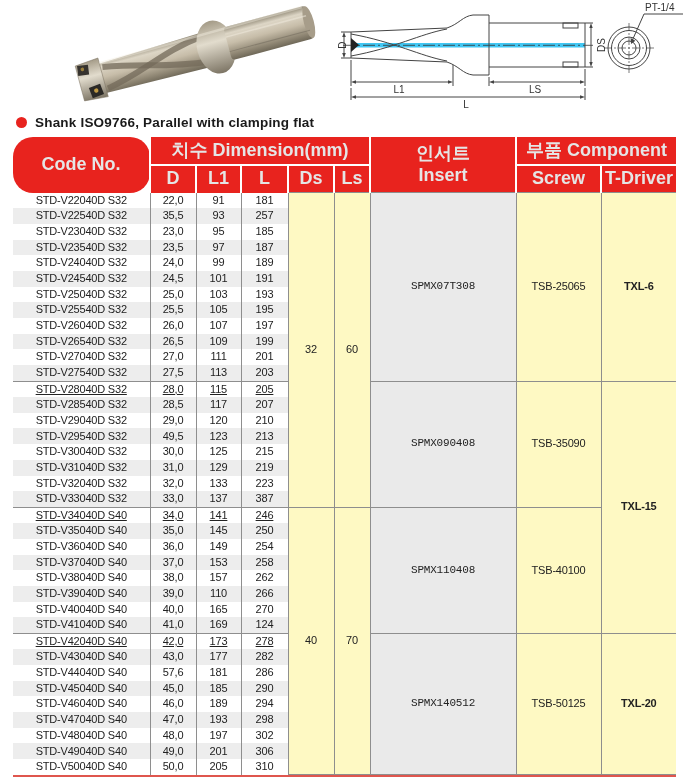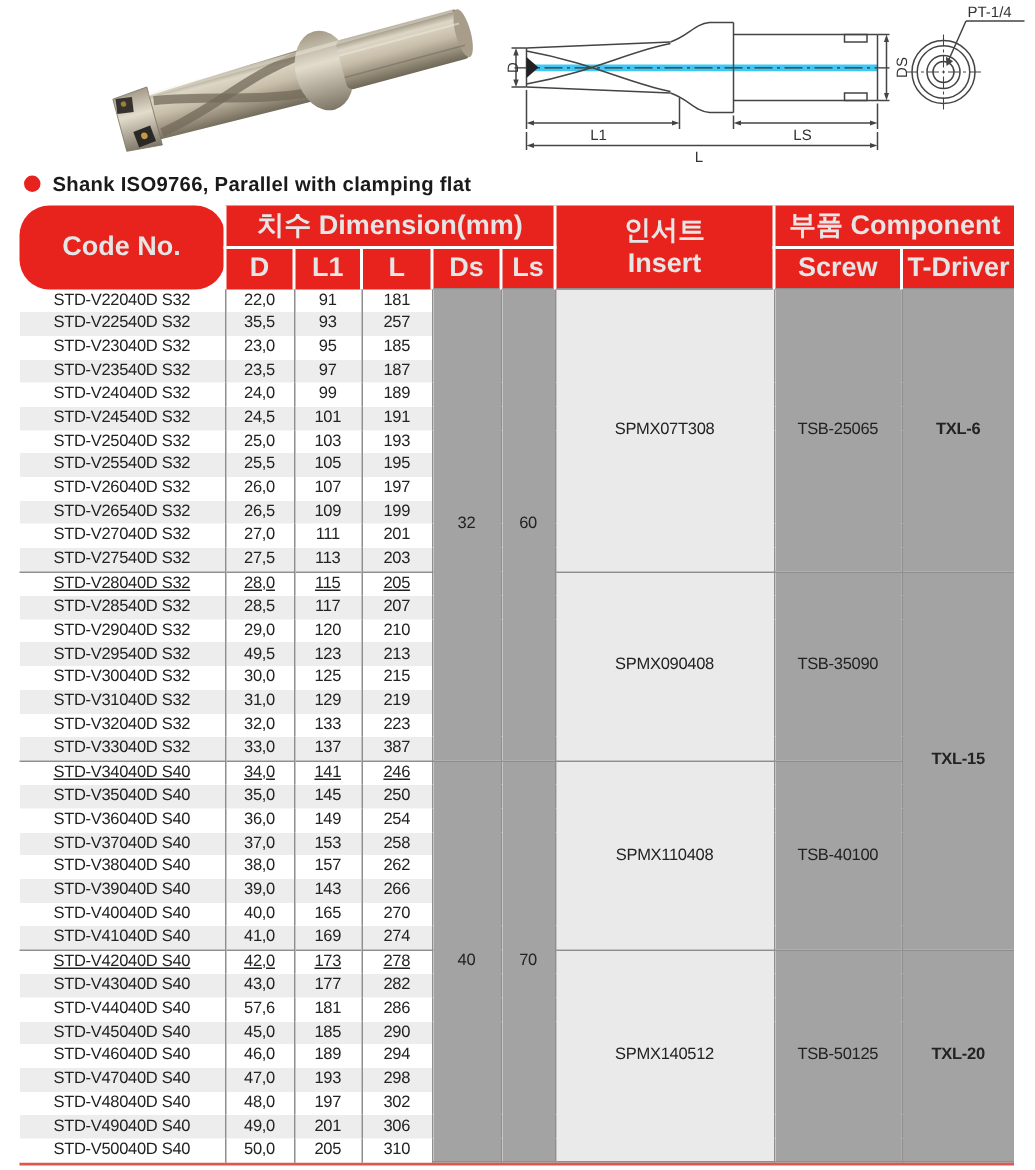--- a/index.html
+++ b/index.html
@@ -31,22 +31,22 @@
   thead th.span2 { border-bottom:0; }
   tbody tr { height:15.7px; }
   tbody td {
     padding:0; font-size:11px; color:#222; text-align:center; vertical-align:middle;
     letter-spacing:-.2px; line-height:15.5px; white-space:nowrap; overflow:hidden;
   }
   td.plain { border-left:1px solid #8e8e8e; border-top:0; border-bottom:0; background:#fff; }
   td.plain.code { border-left:0; }
   tr.stripe td.plain { background:#ededed; }
   tr.rule td.plain { border-top:1px solid #8e8e8e;text-decoration:underline; }
-  td.merged { border:1px solid #8e8e8e; background:#a3a3a3; font-size:11px; }
-  td.merged.insert { background:#eaeaea; }
+  td.merged { border:1px solid #8e8e8e; background:#fef9c3; font-size:11px; }
+  td.merged.insert { background:#eaeaea;font-family:Liberation Mono, monospace; }
   td.merged.last { border-right:0;font-weight:bold; }
 </style>
 </head>
 <body>
 
 <div class="page">
 
   <div class="top">
 
     <svg class="photo-svg" width="300" height="108" viewBox="0 0 300 108">
@@ -342,34 +342,34 @@
           </tr>
           <tr class="">
             <td class="plain code">STD-V38040D S40</td>
             <td class="plain">38,0</td>
             <td class="plain">157</td>
             <td class="plain">262</td>
           </tr>
           <tr class="stripe">
             <td class="plain code">STD-V39040D S40</td>
             <td class="plain">39,0</td>
-            <td class="plain">143</td>
+            <td class="plain">110</td>
             <td class="plain">266</td>
           </tr>
           <tr class="">
             <td class="plain code">STD-V40040D S40</td>
             <td class="plain">40,0</td>
             <td class="plain">165</td>
             <td class="plain">270</td>
           </tr>
           <tr class="stripe">
             <td class="plain code">STD-V41040D S40</td>
             <td class="plain">41,0</td>
             <td class="plain">169</td>
-            <td class="plain">274</td>
+            <td class="plain">124</td>
           </tr>
           <tr class=" rule">
             <td class="plain code">STD-V42040D S40</td>
             <td class="plain">42,0</td>
             <td class="plain">173</td>
             <td class="plain">278</td>
             <td class="merged insert" rowspan="9">SPMX140512</td>
             <td class="merged" rowspan="9">TSB-50125</td>
             <td class="merged last" rowspan="9">TXL-20</td>
           </tr>

